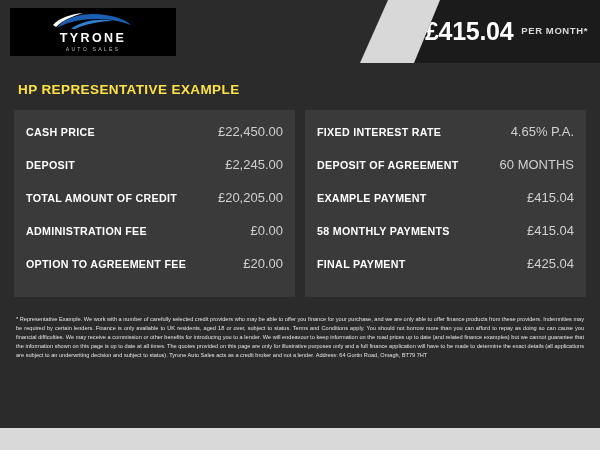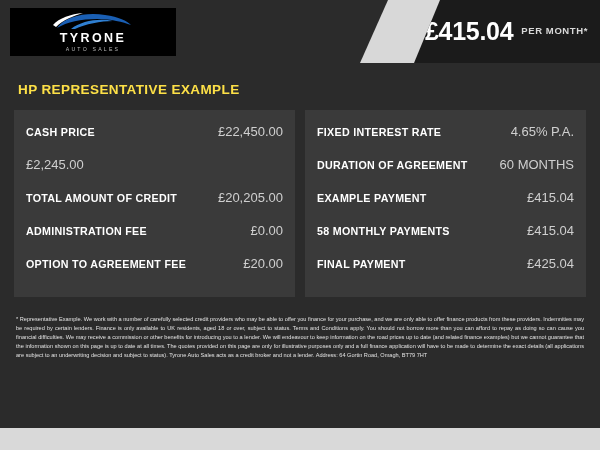--- a/index.html
+++ b/index.html
@@ -182,20 +182,21 @@
   <div class="title">HP REPRESENTATIVE EXAMPLE</div>
 
   <div class="panels">
 
     <div class="panel">
       <div class="row">
         <span class="row-label">CASH PRICE</span>
         <span class="row-value">£22,450.00</span>
       </div>
       <div class="row">
+        <span class="row-label">DEPOSIT</span>
         <span class="row-value">£2,245.00</span>
       </div>
       <div class="row">
         <span class="row-label">TOTAL AMOUNT OF CREDIT</span>
         <span class="row-value">£20,205.00</span>
       </div>
       <div class="row">
         <span class="row-label">ADMINISTRATION FEE</span>
         <span class="row-value">£0.00</span>
       </div>
@@ -204,21 +205,21 @@
         <span class="row-value">£20.00</span>
       </div>
     </div>
 
     <div class="panel">
       <div class="row">
         <span class="row-label">FIXED INTEREST RATE</span>
         <span class="row-value">4.65% P.A.</span>
       </div>
       <div class="row">
-        <span class="row-label">DURATION OF AGREEMENT</span>
+        <span class="row-label">DEPOSIT OF AGREEMENT</span>
         <span class="row-value">60 MONTHS</span>
       </div>
       <div class="row">
         <span class="row-label">EXAMPLE PAYMENT</span>
         <span class="row-value">£415.04</span>
       </div>
       <div class="row">
         <span class="row-label">58 MONTHLY PAYMENTS</span>
         <span class="row-value">£415.04</span>
       </div>

